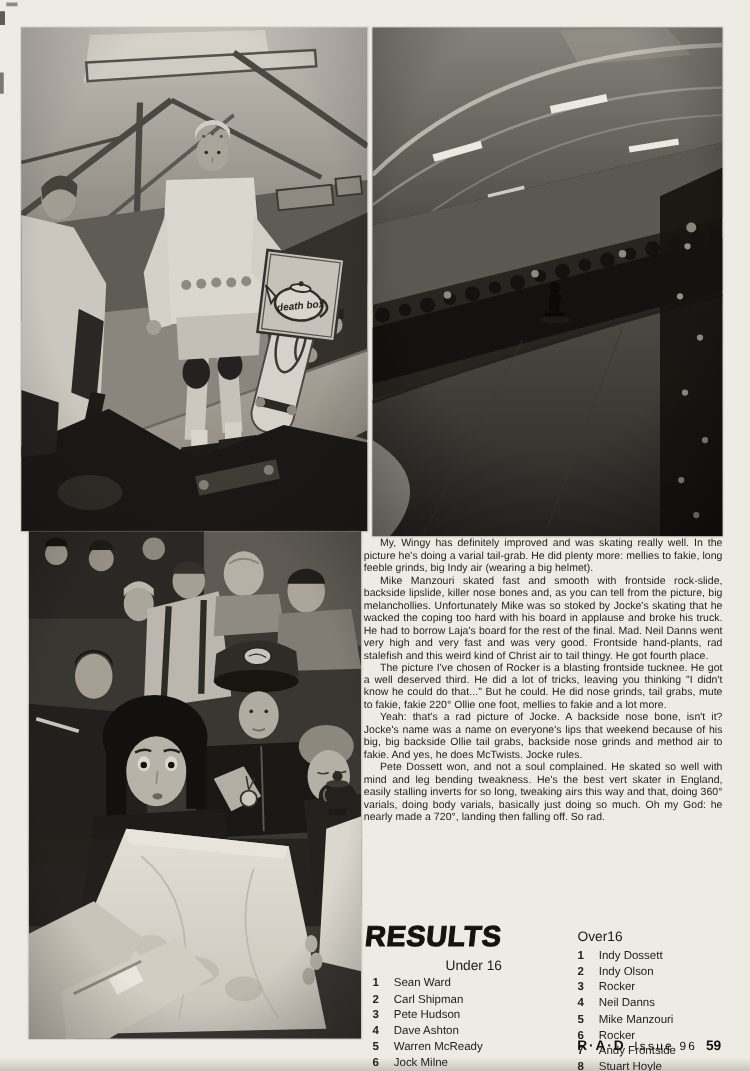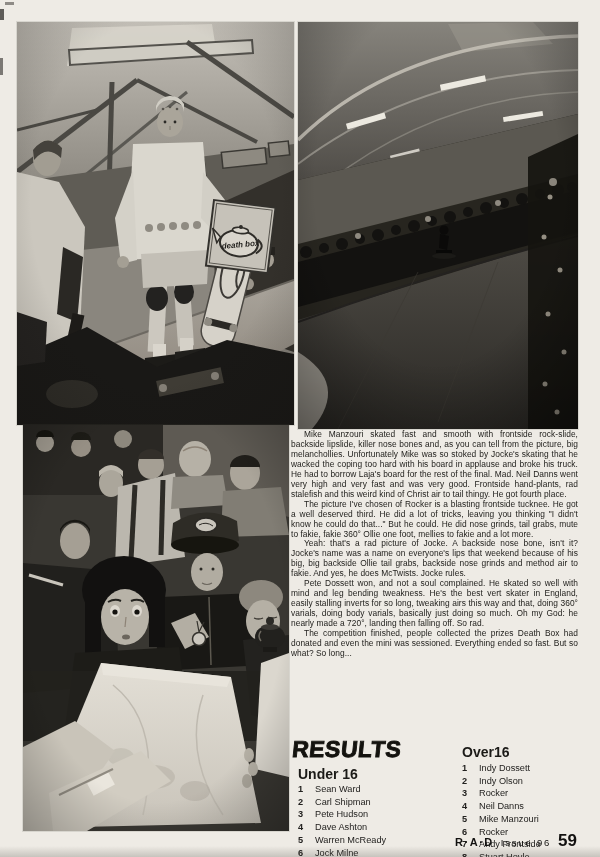--- a/index.html
+++ b/index.html
@@ -31,36 +31,36 @@
     position:absolute; left:291px; top:734px; width:290px;
     background:#eeebe5; display:flex; padding-top:4px;
   }
   .results-col-left { width:169px; }
   .results-title {
     display:inline-block; margin:0; line-height:1;
     font-size:23px; font-weight:bold; letter-spacing:.5px;
     transform:skewX(-6deg); transform-origin:left bottom;
     color:#14130f; -webkit-text-stroke:0.9px #14130f;
   }
-  .group-heading { margin:0; font-size:14px; font-weight:bold; color:#1b1a17; }
-  .results-col-left .group-heading { margin:5px 0 1px 7px; }
+  .group-heading { margin:0; font-size:11px; font-weight:normal; color:#1b1a17; }
+  .results-col-left .group-heading { margin:5px 0 1px 7px;text-align:center; }
   .results-col-right { padding-top:6px; }
   .results-col-right .group-heading { margin:0 0 2px 2px; }
   .r-row { display:flex; font-size:9.2px; line-height:12.7px; color:#232220; }
   .results-col-left .r-row { margin-left:7px; }
   .results-col-right .r-row { margin-left:2px; }
   .r-rank { font-weight:bold; width:17px; }
 
   .footer {
     position:absolute; top:831px; right:23px;
     display:flex; align-items:baseline; gap:7px; color:#121110;
   }
   .f-brand { font-size:11px; font-weight:bold; letter-spacing:1.5px; }
   .f-issue { font-size:9.5px; letter-spacing:1.8px; }
-  .f-page  { font-size:17px; font-weight:bold; }
+  .f-page  { font-size:11px; font-weight:bold; }
 
   .artifact { position:absolute; background:#2e2c28; }
   .a1 { left:0; top:9px;  width:4px; height:11px; opacity:.75; }
   .a2 { left:0; top:58px; width:3px; height:17px; opacity:.6; }
   .a3 { left:5px; top:2px; width:9px; height:3px; opacity:.5; }
   .bottom-shade {
     position:absolute; left:0; right:0; bottom:0; height:11px;
     background:linear-gradient(to bottom, rgba(60,55,48,0), rgba(60,55,48,.22));
   }
 </style>
@@ -372,25 +372,25 @@
     <g>
       <polygon points="0,322 52,296 92,326 36,406 0,406" fill="#c9c4b9"></polygon>
       <polygon points="26,368 118,326 148,356 64,406 30,406" fill="#d2cdc2"></polygon>
       <rect x="66" y="352" width="24" height="14" fill="#eae6dd" transform="rotate(-28 78 359)"></rect>
       <path d="M36,370 L90,344" stroke="#8f8a80" stroke-width="2" fill="none"></path>
     </g>
     <rect width="266" height="406" fill="url(#cVig)"></rect>
   </svg>
 
   <div class="article">
+    <p>My, Wingy has definitely improved and was skating really well. In the picture he's doing a varial tail-grab. He did plenty more: mellies to fakie, long feeble grinds, big Indy air (wearing a big helmet).</p>
     <p>Mike Manzouri skated fast and smooth with frontside rock-slide, backside lipslide, killer nose bones and, as you can tell from the picture, big melanchollies. Unfortunately Mike was so stoked by Jocke's skating that he wacked the coping too hard with his board in applause and broke his truck. He had to borrow Laja's board for the rest of the final. Mad. Neil Danns went very high and very fast and was very good. Frontside hand-plants, rad stalefish and this weird kind of Christ air to tail thingy. He got fourth place.</p>
-    <p>The picture I've chosen of Rocker is a blasting frontside tucknee. He got a well deserved third. He did a lot of tricks, leaving you thinking "I didn't know he could do that..." But he could. He did nose grinds, tail grabs, mute to fakie, fakie 360° Ollie one foot, mellies to fakie and a lot more.</p>
+    <p>The picture I've chosen of Rocker is a blasting frontside tucknee. He got a well deserved third. He did a lot of tricks, leaving you thinking "I didn't know he could do that..." But he could. He did nose grinds, tail grabs, mute to fakie, fakie 220° Ollie one foot, mellies to fakie and a lot more.</p>
     <p>Yeah: that's a rad picture of Jocke. A backside nose bone, isn't it? Jocke's name was a name on everyone's lips that weekend because of his big, big backside Ollie tail grabs, backside nose grinds and method air to fakie. And yes, he does McTwists. Jocke rules.</p>
     <p>Pete Dossett won, and not a soul complained. He skated so well with mind and leg bending tweakness. He's the best vert skater in England, easily stalling inverts for so long, tweaking airs this way and that, doing 360° varials, doing body varials, basically just doing so much. Oh my God: he nearly made a 720°, landing then falling off. So rad.</p>
-    <p>The competition finished, people collected the prizes Death Box had donated and even the mini was sessioned. Everything ended so fast. But so what? So long...</p>
   </div>
 
   <div class="results">
     <div class="results-col-left">
       <h1 class="results-title">RESULTS</h1>
       <h2 class="group-heading">Under 16</h2>
       <div class="r-row">
           <span class="r-rank">1</span>
           <span class="r-name">Sean Ward</span>
         </div>

